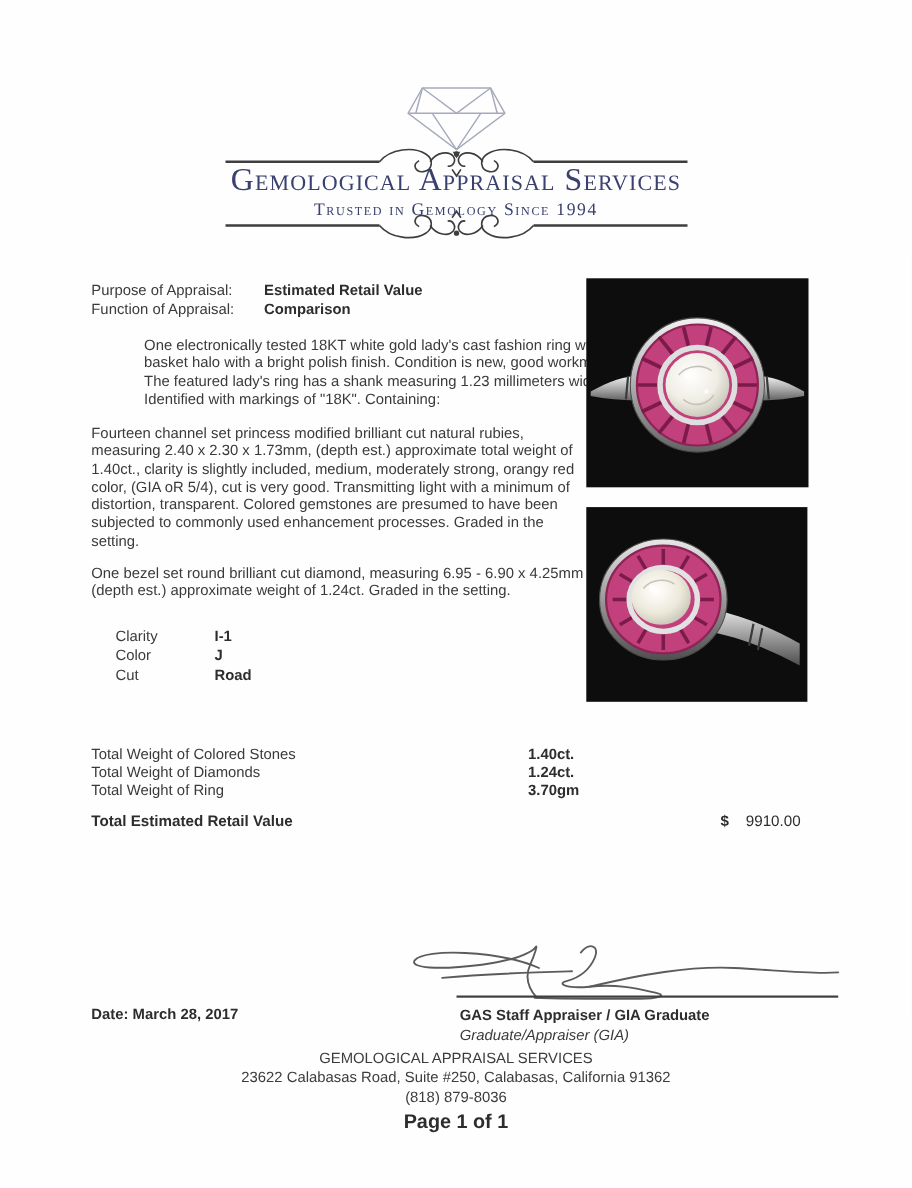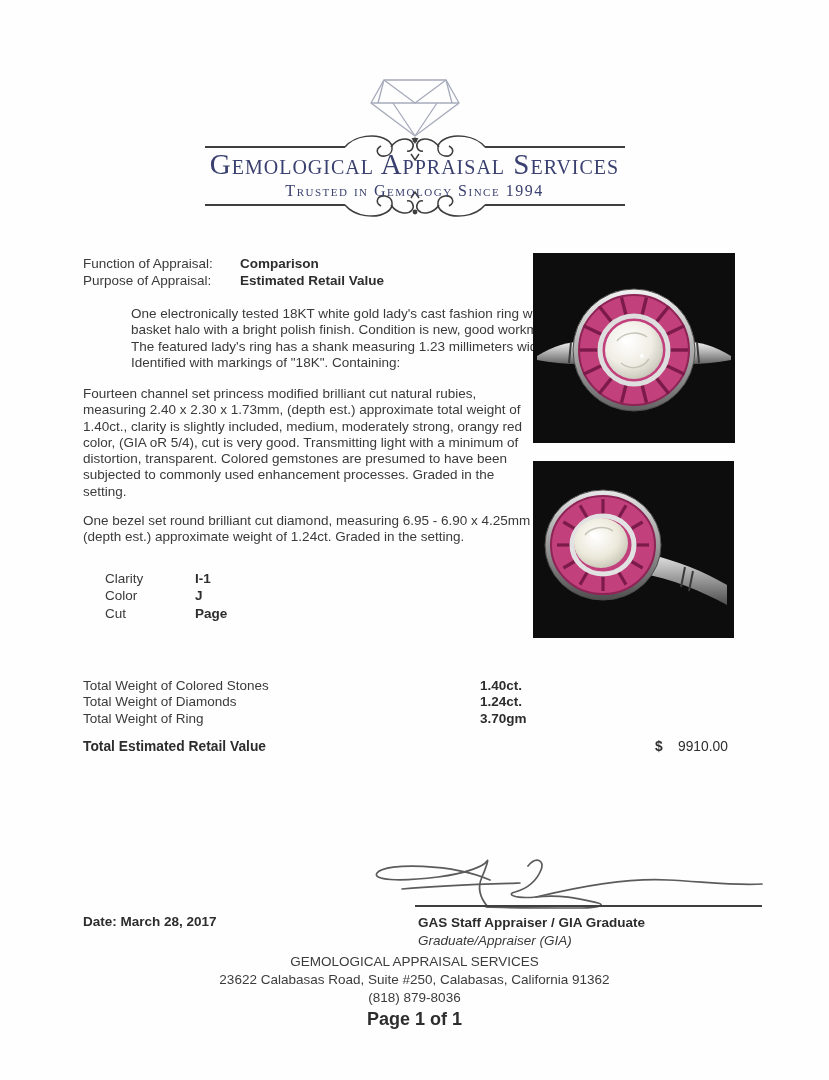--- a/index.html
+++ b/index.html
@@ -97,45 +97,45 @@
       <path d="M216,82 L220,88 L224,82"></path>
     </g>
     <circle cx="220" cy="140" r="2.4" fill="#3e3e3e"></circle>
   </svg>
 
   <div class="abs brand-title">Gemological Appraisal Services</div>
   <div class="abs brand-tagline">Trusted in Gemology Since 1994</div>
 
   <div class="abs kv-block">
     <div class="kv-row">
+      <span class="k">Purpose of Appraisal:</span>
+      <span class="v">Estimated Retail Value</span>
+    </div>
+    <div class="kv-row">
       <span class="k">Function of Appraisal:</span>
       <span class="v">Comparison</span>
-    </div>
-    <div class="kv-row">
-      <span class="k">Purpose of Appraisal:</span>
-      <span class="v">Estimated Retail Value</span>
     </div>
   </div>
 
   <div class="abs para p1">One electronically tested 18KT white gold lady's cast fashion ring with a basket halo with a bright polish finish. Condition is new, good workmanship. The featured lady's ring has a shank measuring 1.23 millimeters wide. Identified with markings of "18K".  Containing:</div>
   <div class="abs para p2">Fourteen channel set princess modified brilliant cut natural rubies, measuring 2.40 x 2.30 x 1.73mm, (depth est.) approximate total weight of 1.40ct., clarity is slightly included, medium, moderately strong, orangy red color, (GIA oR 5/4), cut is very good. Transmitting light with a minimum of distortion, transparent. Colored gemstones are presumed to have been subjected to commonly used enhancement processes. Graded in the setting.</div>
   <div class="abs para p3">One bezel set round brilliant cut diamond, measuring 6.95 - 6.90 x 4.25mm (depth est.) approximate weight of 1.24ct. Graded in the setting.</div>
 
   <div class="abs grades">
     <div class="grade-row">
       <span class="k">Clarity</span>
       <span class="v">I-1</span>
     </div>
     <div class="grade-row">
       <span class="k">Color</span>
       <span class="v">J</span>
     </div>
     <div class="grade-row">
       <span class="k">Cut</span>
-      <span class="v">Page</span>
+      <span class="v">Road</span>
     </div>
   </div>
 
   <div class="abs totals">
     <div class="total-row">
       <span class="k">Total Weight of Colored Stones</span>
       <span class="v">1.40ct.</span>
     </div>
     <div class="total-row">
       <span class="k">Total Weight of Diamonds</span>

